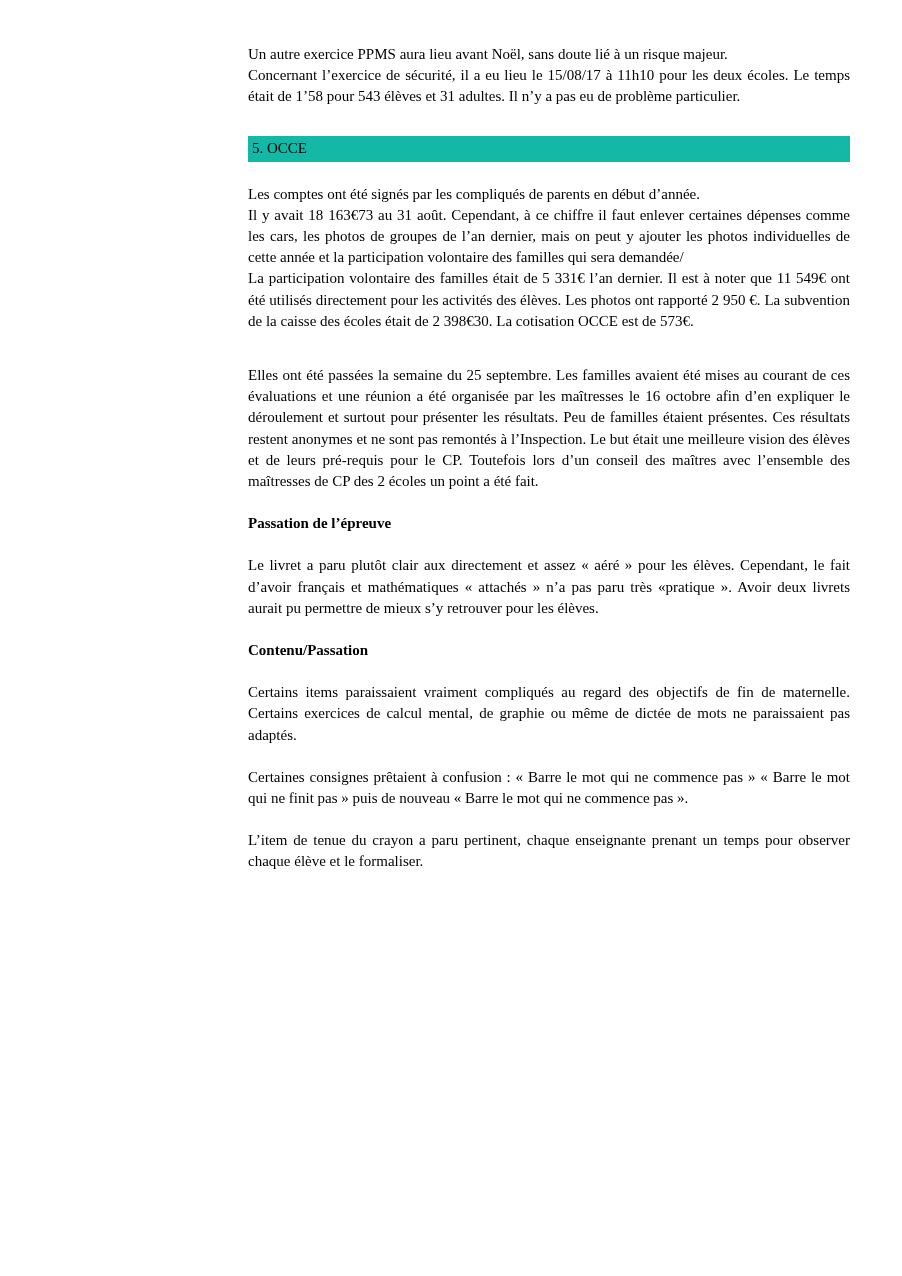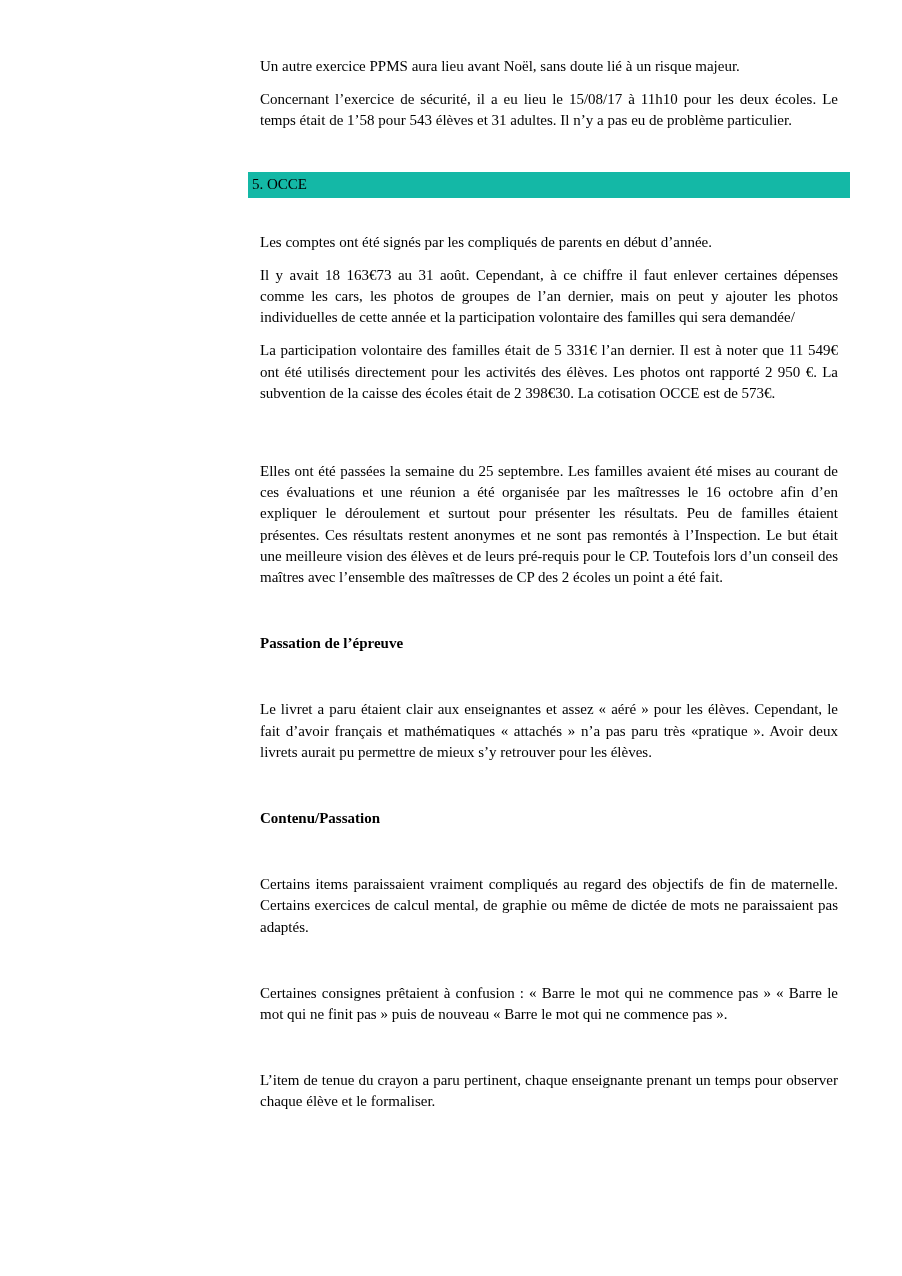--- a/index.html
+++ b/index.html
@@ -19,39 +19,39 @@
     width: 902px;
     height: 1276px;
     background: #ffffff;
     box-sizing: border-box;
     padding: 44px 52px 0 248px;
   }
   .content {
     width: 602px;
   }
   p.para {
-    margin: 12px;
+    margin: 0;
     font-size: 15px;
     line-height: 21.2px;
     text-align: justify;
     text-justify: inter-word;
     hyphens: none;
   }
   .section-bar {
     background: #14b8a6;
     width: 602px;
     box-sizing: border-box;
     padding: 3px 0 4px 4px;
     font-size: 15px;
     line-height: 19px;
     text-align: left;
     color: #000000;
   }
   .subhead {
-    margin: 12px;
+    margin: 0;
     font-size: 15px;
     line-height: 21.2px;
     font-weight: bold;
     text-align: left;
   }
   .gap-sm { height: 11px; }
   .gap-md { height: 21px; }
   .spacer-after-bar { height: 22px; }
   .spacer-before-bar { height: 28px; }
 </style>
@@ -80,21 +80,21 @@
     <div class="spacer-after-bar"></div>
 
     <p class="para">Elles ont été passées la semaine du 25 septembre. Les familles avaient été mises au courant de ces évaluations et une réunion a été organisée par les maîtresses le 16 octobre afin d’en expliquer le déroulement et surtout pour présenter les résultats. Peu de familles étaient présentes. Ces résultats restent anonymes et ne sont pas remontés à l’Inspection. Le but était une meilleure vision des élèves et de leurs pré-requis pour le CP. Toutefois lors d’un conseil des maîtres avec l’ensemble des maîtresses de CP des 2 écoles un point a été fait.</p>
 
     <div class="gap-md"></div>
 
     <p class="subhead">Passation de l’épreuve</p>
 
     <div class="gap-md"></div>
 
-    <p class="para">Le livret a paru étaient clair aux enseignantes et assez « aéré » pour les élèves. Cependant, le fait d’avoir français et mathématiques « attachés » n’a pas paru très «pratique ». Avoir deux livrets aurait pu permettre de mieux s’y retrouver pour les élèves.</p>
+    <p class="para">Le livret a paru plutôt clair aux directement et assez « aéré » pour les élèves. Cependant, le fait d’avoir français et mathématiques « attachés » n’a pas paru très «pratique ». Avoir deux livrets aurait pu permettre de mieux s’y retrouver pour les élèves.</p>
 
     <div class="gap-md"></div>
 
     <p class="subhead">Contenu/Passation</p>
 
     <div class="gap-md"></div>
 
     <p class="para">Certains items paraissaient vraiment compliqués au regard des objectifs de fin de maternelle. Certains exercices de calcul mental, de graphie ou même de dictée de mots ne paraissaient pas adaptés.</p>
 
     <div class="gap-md"></div>

